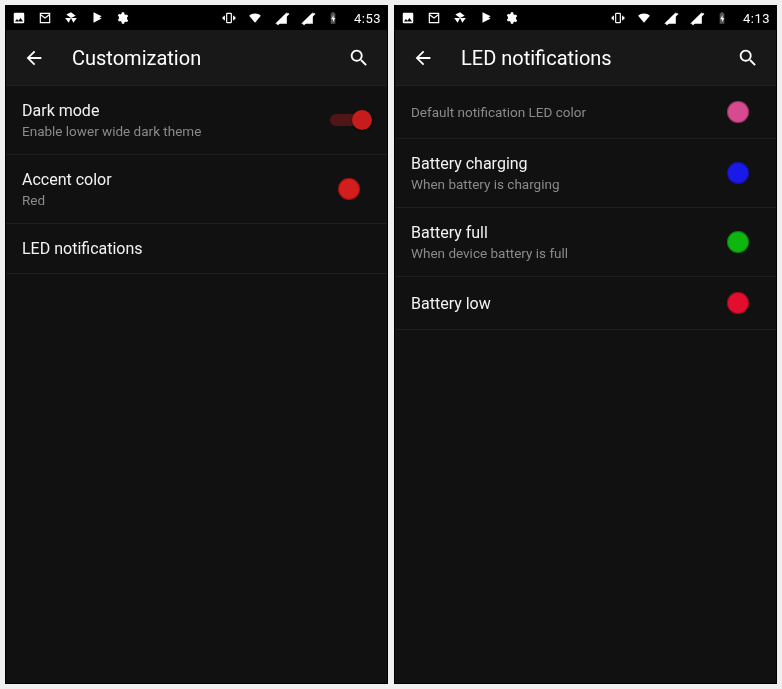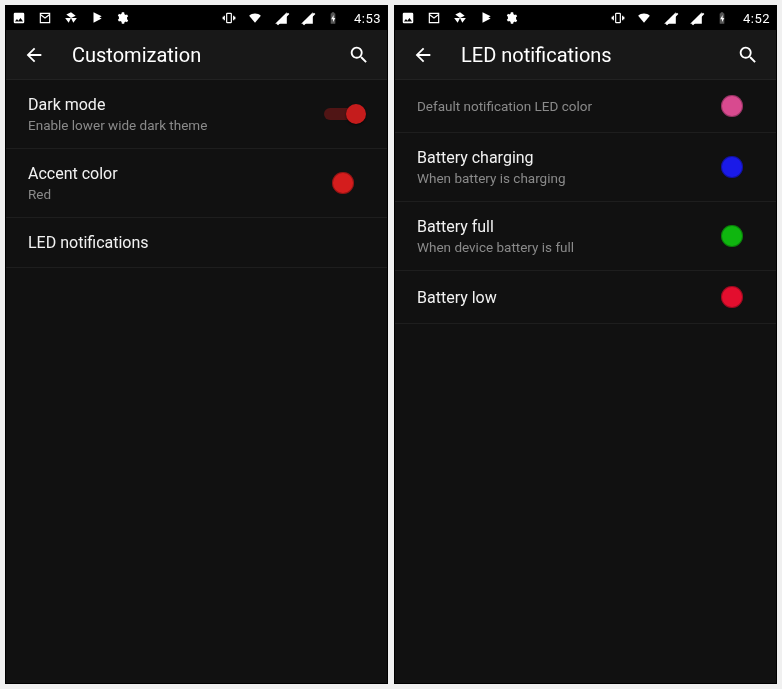--- a/index.html
+++ b/index.html
@@ -7,27 +7,27 @@
     .canvas { width:782px; height:689px; background:#f0f0f0; display:flex; gap:6px; padding:5px; }
     .phone { flex:1; background:#111; color:#e8e8e8; display:flex; flex-direction:column; overflow:hidden; border:1px solid #000; }
     
     .statusbar { height:24px; background:#000; color:#fff; display:flex; align-items:center; padding:0 6px; font-size:12px; justify-content:space-between; }
     .statusbar .left, .statusbar .right { display:flex; align-items:center; gap:12px; }
     .statusbar .right { font-size:13px; }
     .sb-icon { display:inline-flex; align-items:center; justify-content:center; width:14px; height:14px; }
     .sb-icon svg { width:14px; height:14px; fill:#fff; }
     .clock { margin-left:2px; letter-spacing:.5px; }
     
-    .actionbar { height:50px; background:#181818; display:flex; align-items:center; padding:0 8px; gap:18px; border-bottom:1px solid #222; }
+    .actionbar { height:56px; background:#181818; display:flex; align-items:center; padding:0 8px; gap:18px; border-bottom:1px solid #222; }
     .actionbar .title { font-size:20px; font-weight:400; flex:1; color:#fff; }
     .ab-icon { width:40px; height:40px; display:flex; align-items:center; justify-content:center; cursor:pointer; }
     .ab-icon svg { width:22px; height:22px; fill:#fff; }
     
     .list { flex:1; background:#111; }
-    .row { display:flex; align-items:center; padding:15px 22px; border-bottom:1px solid #1e1e1e; cursor:pointer; }
+    .row { display:flex; align-items:center; padding:15px 16px; border-bottom:1px solid #1e1e1e; cursor:pointer; }
     .row .textcol { flex:1; display:flex; flex-direction:column; gap:3px; }
     .row .primary { font-size:16px; color:#f2f2f2; }
     .row .secondary { font-size:13.5px; color:#8a8a8a; }
     .row .control { width:44px; display:flex; justify-content:center; align-items:center; }
     
     .switch { position:relative; width:38px; height:20px; }
     .switch .track { position:absolute; left:0; top:4px; width:32px; height:12px; border-radius:6px; background:#501515; }
     .switch .thumb { position:absolute; right:-4px; top:0; width:20px; height:20px; border-radius:50%; box-shadow:0 1px 2px rgba(0,0,0,.6); }
     
     .colordot { width:22px; height:22px; border-radius:50%; box-shadow:0 0 0 1px rgba(0,0,0,.3) inset; }
@@ -197,21 +197,21 @@
             <svg viewBox="0 0 24 24">
               <path d="M2 22L22 2v20H2z"></path>
             </svg>
           </span>
         <span class="sb-icon">
             <svg viewBox="0 0 24 24">
               <path d="M15 4h-1V2h-4v2H9a1 1 0 0 0-1 1v16a1 1 0 0 0 1 1h6a1 1 0 0 0 1-1V5a1 1 0 0 0-1-1z" fill="#555"></path>
               <path d="M13 7l-4 7h3v5l4-7h-3V7z" fill="#fff"></path>
             </svg>
           </span>
-        <span class="clock">4:52</span>
+        <span class="clock">4:13</span>
       </span>
     </div>
     <div class="actionbar">
       <span class="ab-icon">
           <svg viewBox="0 0 24 24">
             <path d="M20 11H7.8l5.6-5.6L12 4l-8 8 8 8 1.4-1.4L7.8 13H20z"></path>
           </svg>
         </span>
       <span class="title">LED notifications</span>
       <span class="ab-icon">

